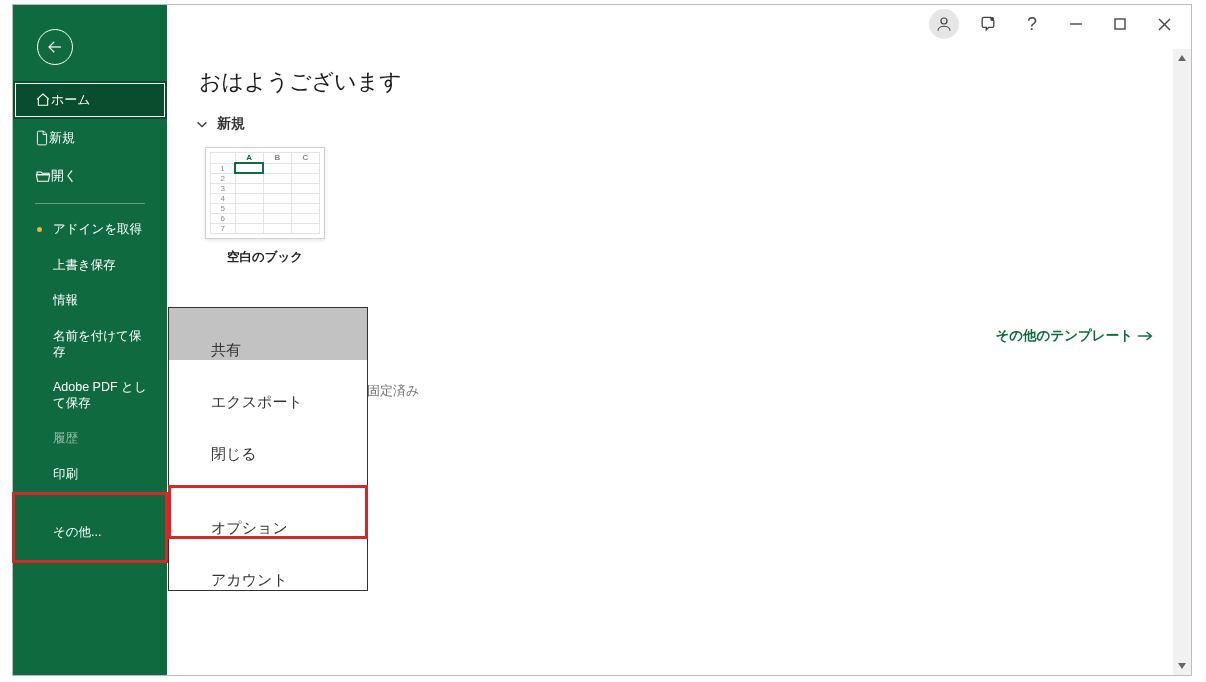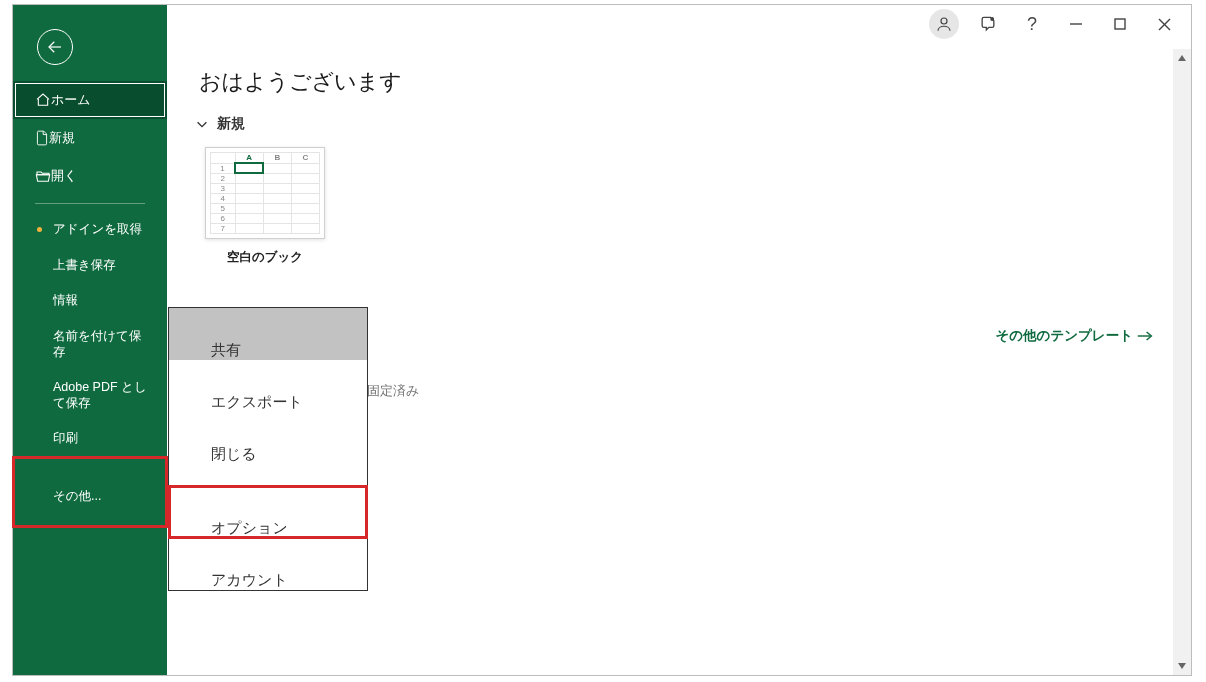--- a/index.html
+++ b/index.html
@@ -258,20 +258,21 @@
     </div>
 
     <hr class="sb-divider">
 
     <ul class="sb-secondary">
       <li class="has-dot"><span>アドインを取得</span></li>
       <li><span>上書き保存</span></li>
       <li><span>情報</span></li>
       <li><span>名前を付けて保存</span></li>
       <li><span>Adobe PDF として保存</span></li>
+      <li class="disabled"><span>履歴</span></li>
       <li><span>印刷</span></li>
       <li class="other-highlight" style="padding-top:32px;padding-bottom:22px;"><span>その他...</span></li>
     </ul>
   </div>
 
   <div class="main">
     <div class="greeting">おはようございます</div>
 
     <div class="section-header">
       <svg class="chev" viewBox="0 0 16 16">

